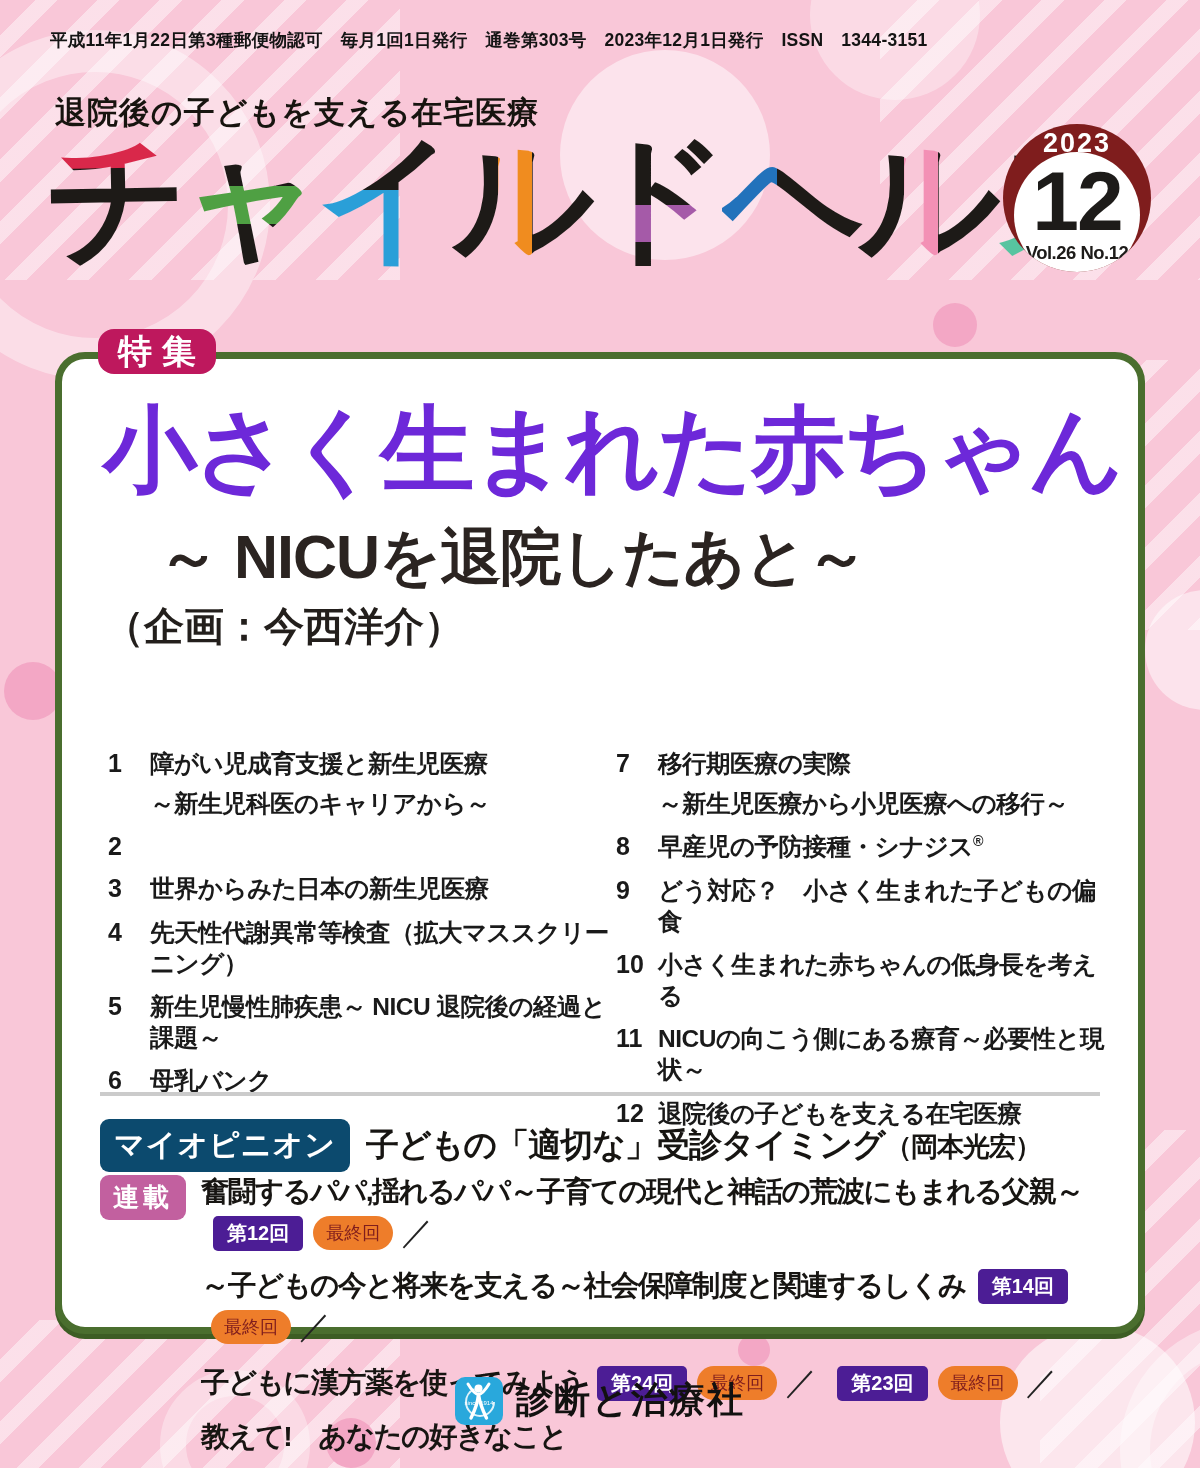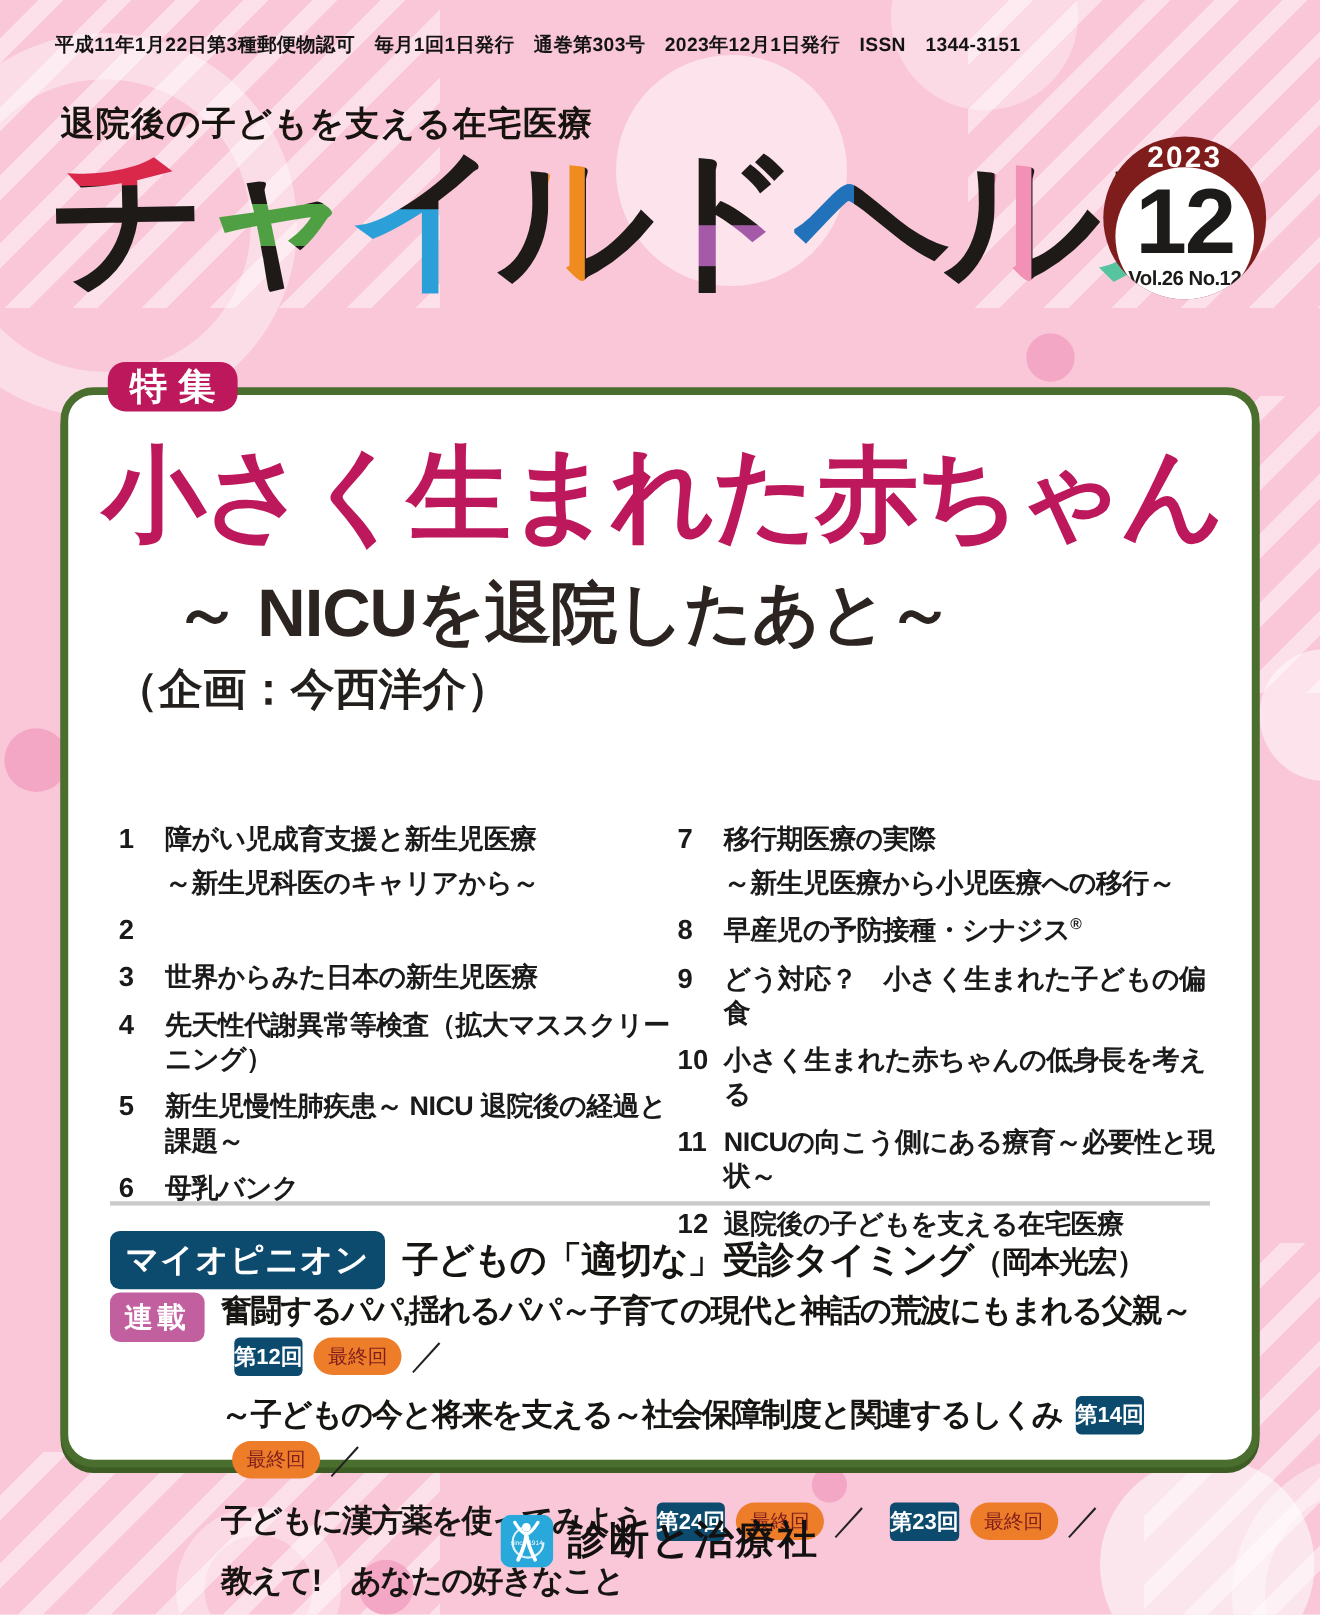--- a/index.html
+++ b/index.html
@@ -31,21 +31,21 @@
     display:flex; flex-direction:column; align-items:center; justify-content:center; z-index:1; }
   .issue-month { font-size:84px; font-weight:900; color:#1d1b19; line-height:.85; letter-spacing:-2px; }
   .issue-vol { font-size:18.5px; font-weight:800; color:#1d1b19; margin-top:4px; letter-spacing:-.5px; }
   
   .feature-box { position:absolute; z-index:1; left:55px; top:352px; width:1090px; height:982px;
     background:#ffffff; border:7px solid #4a6e2e; border-radius:30px;
     box-shadow:0 5px 0 #3d5d24; }
   .feature-badge { position:absolute; top:-30px; left:36px; width:118px; height:45px; background:#be185d;
     border-radius:16px; color:#fff; font-size:34px; font-weight:900;
     display:flex; align-items:center; justify-content:center; letter-spacing:10px; padding-left:10px; }
-  .main-title { position:absolute; top:28px; left:31px; font-size:94px; font-weight:900; color:#be185d; letter-spacing:-3px; white-space:nowrap; }
+  .main-title { position:absolute; top:28px; left:41px; font-size:94px; font-weight:900; color:#6d28d9; letter-spacing:-3px; white-space:nowrap; }
   .main-subtitle { position:absolute; top:158px; left:96px; font-size:61px; font-weight:900; color:#2b2421; letter-spacing:-1px; white-space:nowrap; }
   .planner { position:absolute; top:240px; left:42px; font-size:40px; font-weight:900; color:#231f1c; }
   
   .toc-row { position:absolute; top:390px; left:46px; right:26px; display:flex; z-index:2; }
   .toc-col { display:flex; flex-direction:column; }
   .toc-col-left { width:508px; }
   .toc-col-right { flex:1; }
   .toc-item { display:flex; margin-bottom:13px; }
   .toc-num { width:42px; flex:none; font-size:25px; font-weight:800; color:#1a1a1a; }
   .toc-text { font-size:24.5px; font-weight:800; color:#1a1a1a; line-height:1.25; letter-spacing:-.5px; }
@@ -57,21 +57,21 @@
   .opinion-badge { flex:none; background:#0c4a6e; color:#fff; font-size:30px; font-weight:800;
     padding:6px 14px; border-radius:9px; letter-spacing:1px; }
   .opinion-title { margin-left:16px; font-size:33px; font-weight:900; color:#171512; letter-spacing:-1px; }
   .opinion-author { font-size:27px; font-weight:800; }
   .serial { position:absolute; top:814px; left:38px; right:20px; display:flex; align-items:flex-start; z-index:2; }
   .serial-badge { flex:none; background:#c2609f; color:#fff; font-size:26px; font-weight:800;
     padding:5px 13px; border-radius:9px; letter-spacing:4px; margin-top:2px; }
   .serial-lines { margin-left:15px; }
   .serial-line { display:flex; align-items:center; flex-wrap:wrap; margin-bottom:12px; min-height:40px; }
   .serial-text { font-size:28.5px; font-weight:900; color:#171512; letter-spacing:-1.5px; }
-  .serial-round { background:#0c4a6e; color:#fff; font-size:20px; font-weight:700; padding:4px 0;
+  .serial-round { background:#4c1d95; color:#fff; font-size:20px; font-weight:700; padding:4px 14px;
     border-radius:5px; margin-left:12px; }
   .serial-final { background:#ee7d2a; color:#7f1d1d; font-size:18px; font-weight:400; padding:5px 13px;
     border-radius:999px; margin-left:10px; }
   .serial-slash { font-size:32px; font-weight:400; color:#222; margin:0 8px; }
   
   .publisher { position:absolute; z-index:2; left:0; top:1376px; width:100%;
     display:flex; align-items:center; justify-content:center; gap:13px; }
   .publisher-icon { width:48px; height:48px; flex:none; }
   .publisher-name { font-size:36px; font-weight:900; color:#121110; letter-spacing:2px; }
 </style>

